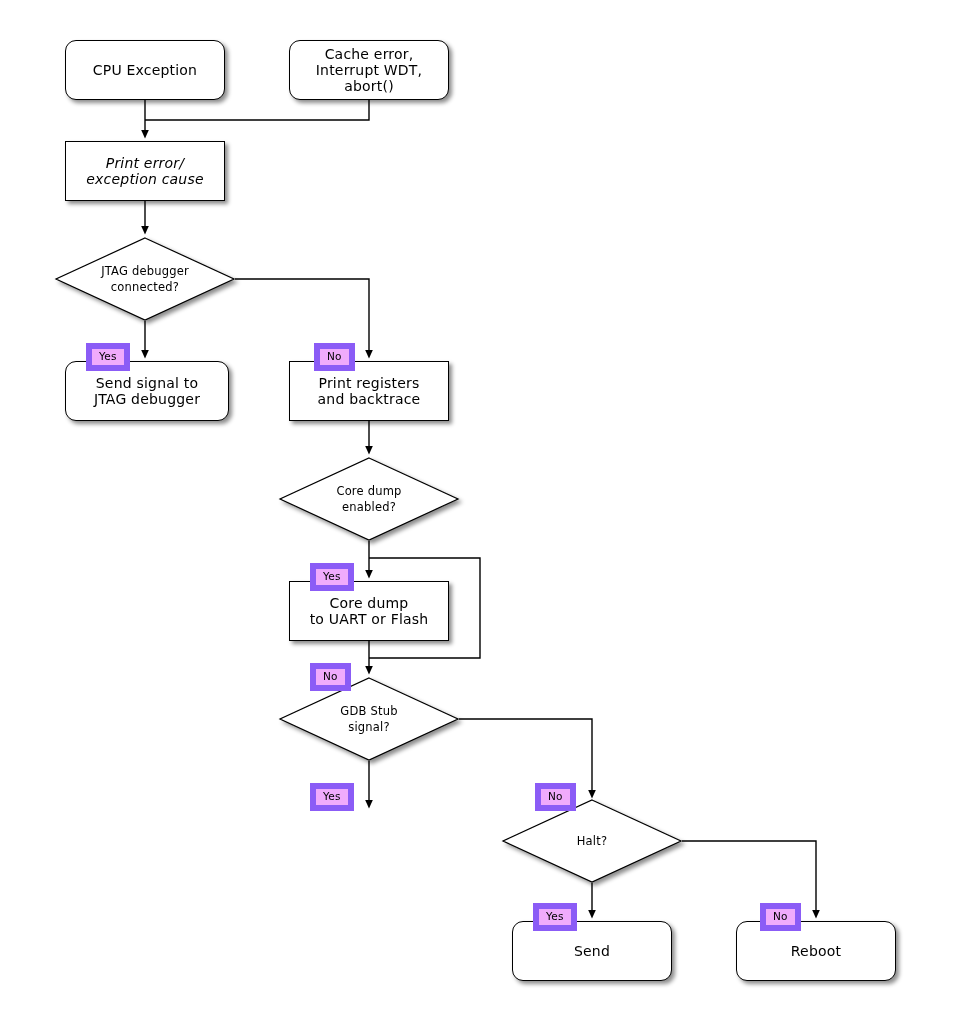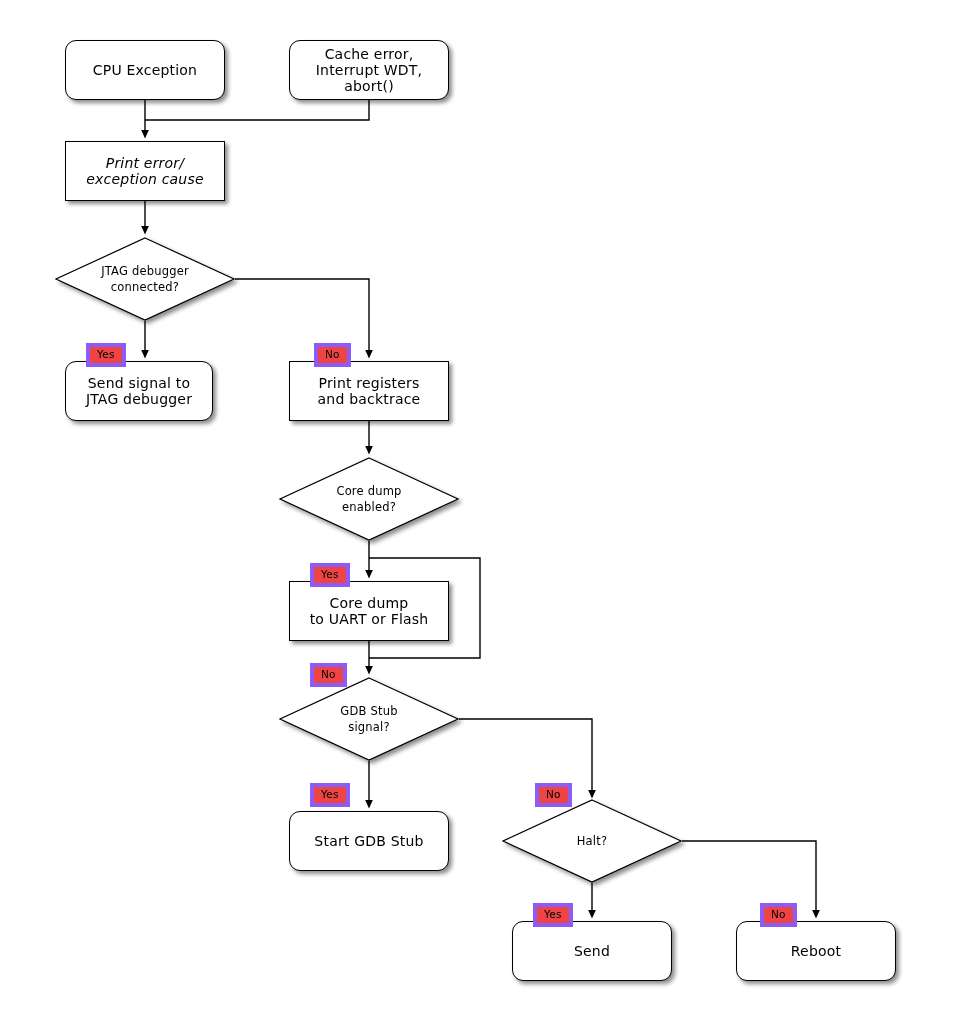--- a/index.html
+++ b/index.html
@@ -74,22 +74,22 @@
     font-size: 11.5px;
     line-height: 16px;
     color: #000000;
     letter-spacing: 0.2px;
     white-space: pre;
     pointer-events: none;
   }
   .edge-label {
     position: absolute;
     box-sizing: border-box;
-    background: #ef4444;
-    border: 4px solid #8b5cf6;
+    background: #f0abfc;
+    border: 6px solid #8b5cf6;
     font-size: 10.5px;
     line-height: 13px;
     color: #000000;
     padding: 1px 7px 2px 7px;
     white-space: nowrap;
     z-index: 6;
     letter-spacing: 0.2px;
   }
 </style>
 </head>
@@ -145,38 +145,35 @@
     <span class="node-text">Cache error,
 Interrupt WDT,
 abort()</span>
   </div>
 
   <div class="node process" style="left:65px; top:141px; width:160px; height:60px;font-style:italic;">
     <span class="node-text">Print error/
 exception cause</span>
   </div>
 
-  <div class="node terminal" style="left:65px; top:361px; width:148px; height:60px;">
+  <div class="node terminal" style="left:65px; top:361px; width:164px; height:60px;">
     <span class="node-text">Send signal to
 JTAG debugger</span>
   </div>
 
   <div class="node process" style="left:289px; top:361px; width:160px; height:60px;">
     <span class="node-text">Print registers
 and backtrace</span>
   </div>
 
   <div class="node process" style="left:289px; top:581px; width:160px; height:60px;">
     <span class="node-text">Core dump
 to UART or Flash</span>
   </div>
 
-  <div class="node terminal" style="left:289px; top:811px; width:160px; height:60px;">
-    <span class="node-text">Start GDB Stub</span>
-  </div>
 
   <div class="node terminal" style="left:512px; top:921px; width:160px; height:60px;">
     <span class="node-text">Send</span>
   </div>
 
   <div class="node terminal" style="left:736px; top:921px; width:160px; height:60px;">
     <span class="node-text">Reboot</span>
   </div>
 
   <div class="diamond-wrap" style="left:55px; top:237px; width:180px; height:84px;">

